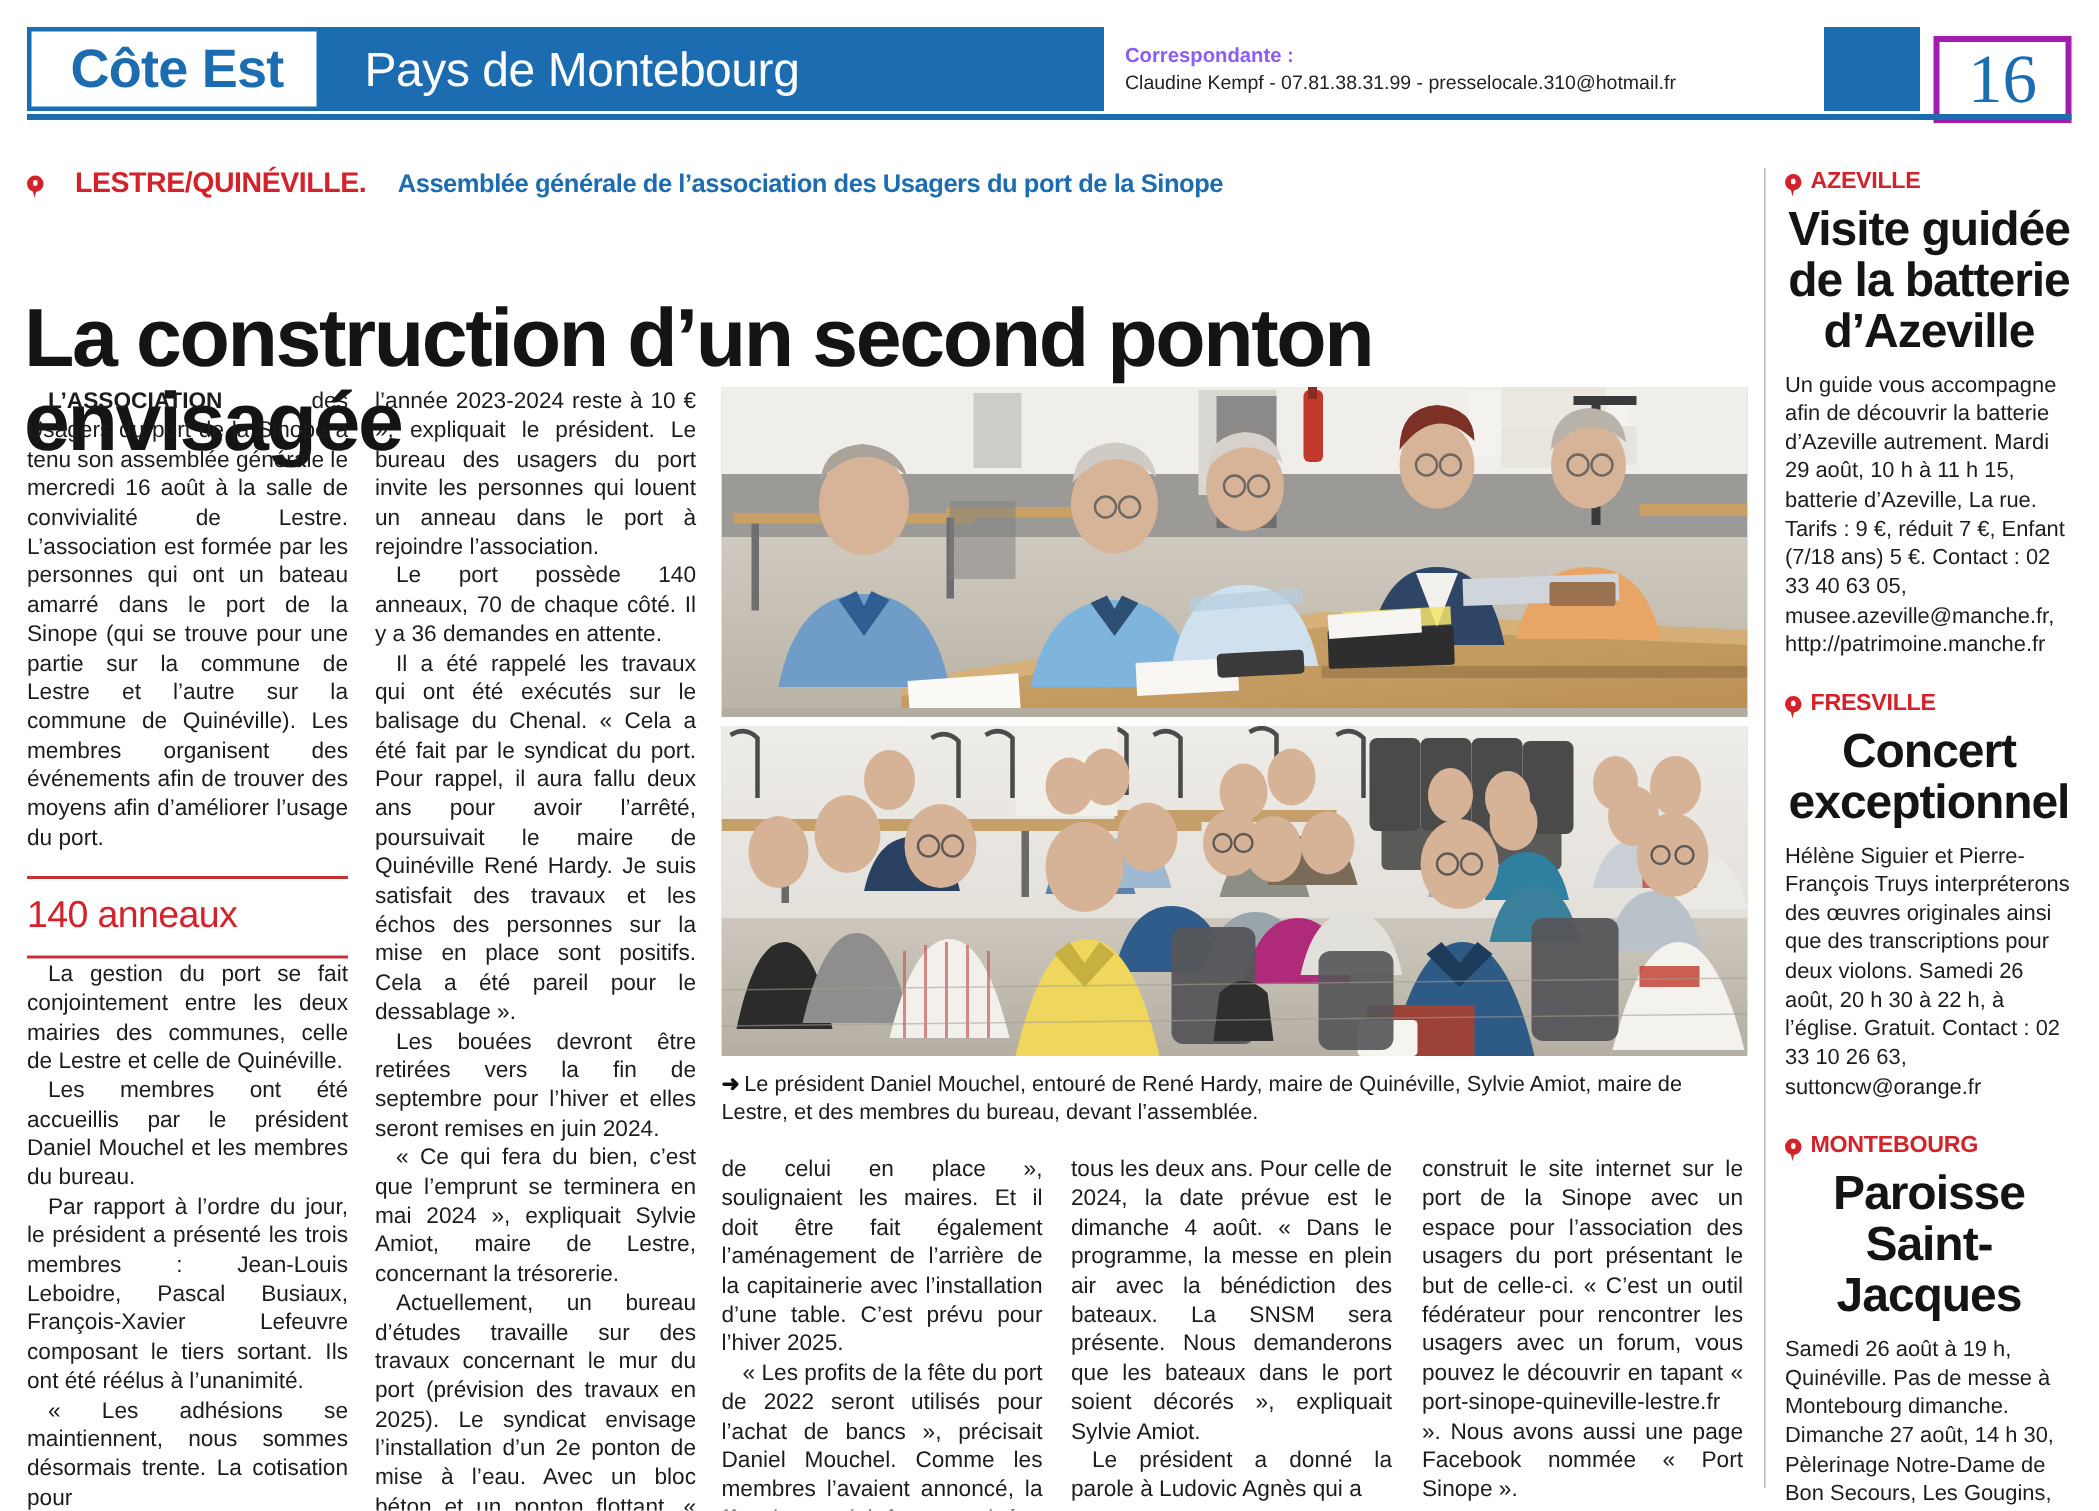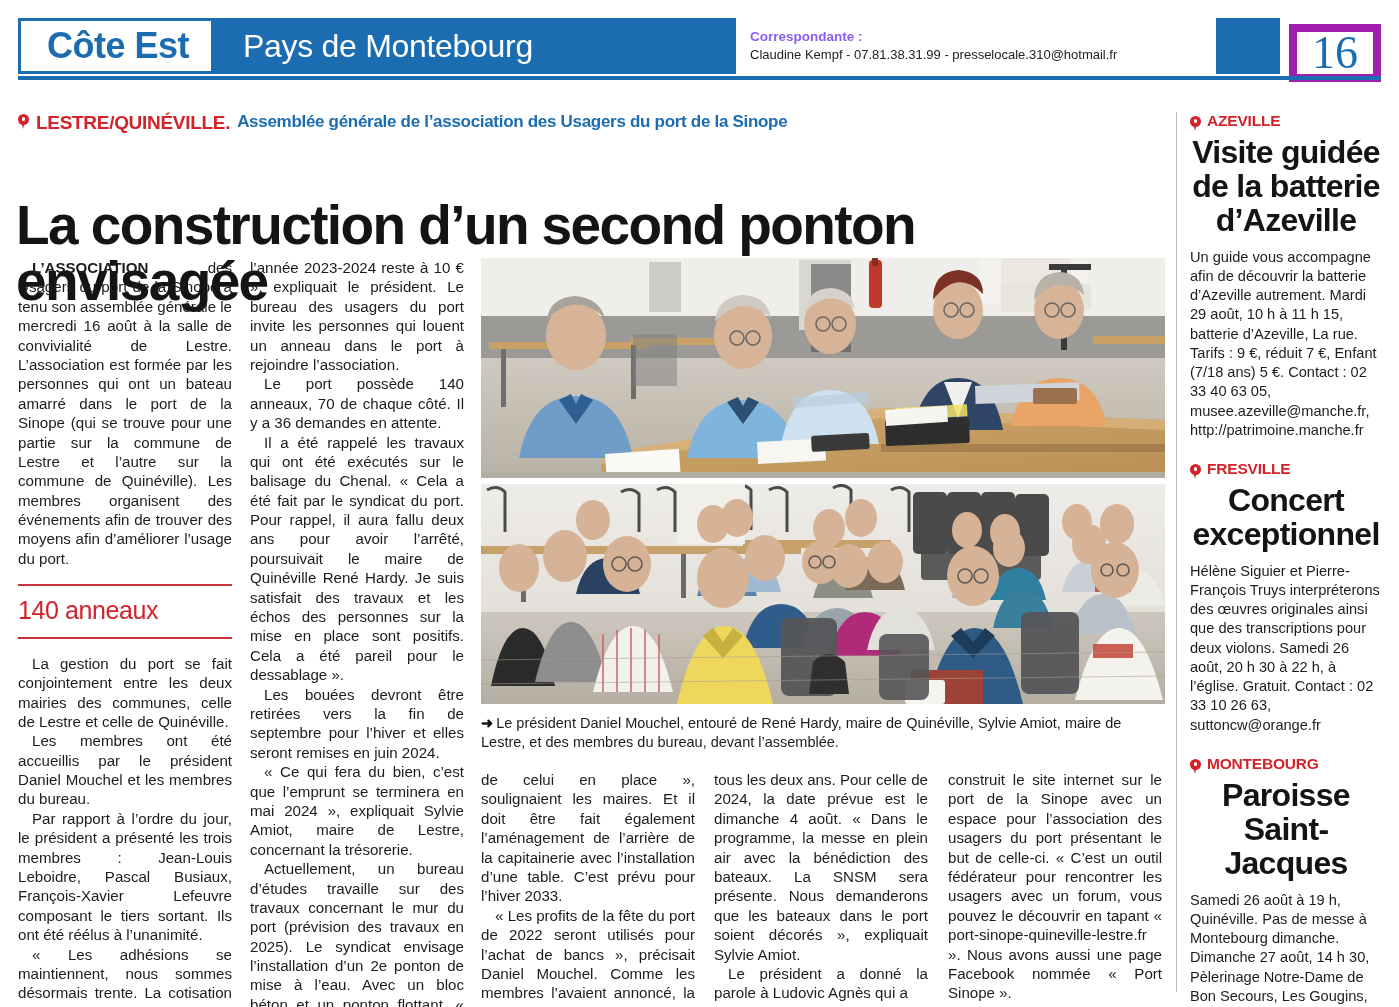--- a/index.html
+++ b/index.html
@@ -102,21 +102,21 @@
     color: #222;
     line-height: 1.45;
     white-space: nowrap;
   }
   .mast-pagenum {
     position: absolute;
     right: 0;
     top: 6px;
     width: 92px;
     height: 58px;
-    border: 8px solid #a21caf;
+    border: 4px solid #a21caf;
     box-sizing: border-box;
     background: #ffffff;
     display: flex;
     align-items: center;
     justify-content: center;
   }
   .mast-pagenum span {
     color: #1b6cb0;
     font-size: 46px;
     line-height: 1;
@@ -124,22 +124,22 @@
     font-weight: 400;
   }
 
   
   .kicker {
     position: absolute;
     left: 18px;
     top: 112px;
     width: 1150px;
     display: flex;
-    align-items: flex-start;
-    gap: 7px;
+    align-items: center;
+    gap: 21px;
   }
   .pin {
     display: inline-block;
     width: 11px;
     height: 16px;
     position: relative;
     flex: 0 0 auto;
     transform: translateY(2px);
   }
   .pin::before {
@@ -207,21 +207,21 @@
     text-indent: 14px;
   }
   .col p.noindent { text-indent: 0; }
   .col b { font-weight: bold; }
 
   #col1 { left: 18px;  top: 258px; width: 214px; }
   #col2 { left: 250px; top: 258px; width: 214px; }
 
   
   .subhead-wrap {
-    margin: 16px 0 15px 0;
+    margin: 16px 0 1px 0;
   }
   .subhead-rule {
     height: 2px;
     background: #c8333a;
     width: 100%;
   }
   .subhead-text {
     color: #d3222a;
     font-size: 25px;
     line-height: 1.1;
@@ -581,21 +581,21 @@
           <path d="M0 200 L684 192"></path>
       </g>
     </svg>
   </div>
 
   <div class="caption">
     <span class="arrow">➜</span><span>Le président Daniel Mouchel, entouré de René Hardy, maire de Quinéville, Sylvie Amiot, maire de Lestre, et des membres du bureau, devant l’assemblée.</span>
   </div>
 
   <div class="col" id="col3">
-    <p class="noindent">de celui en place », soulignaient les maires. Et il doit être fait également l’aménagement de l’arrière de la capitainerie avec l’installation d’une table. C’est prévu pour l’hiver 2033.</p>
+    <p class="noindent">de celui en place », soulignaient les maires. Et il doit être fait également l’aménagement de l’arrière de la capitainerie avec l’installation d’une table. C’est prévu pour l’hiver 2025.</p>
     <p>« Les profits de la fête du port de 2022 seront utilisés pour l’achat de bancs », précisait Daniel Mouchel. Comme les membres l’avaient annoncé, la fête du port doit être organisée</p>
   </div>
 
   <div class="col" id="col4">
     <p class="noindent">tous les deux ans. Pour celle de 2024, la date prévue est le dimanche 4 août. « Dans le programme, la messe en plein air avec la bénédiction des bateaux. La SNSM sera présente. Nous demanderons que les bateaux dans le port soient décorés », expliquait Sylvie Amiot.</p>
     <p>Le président a donné la parole à Ludovic Agnès qui a</p>
   </div>
 
   <div class="col" id="col5">
     <p class="noindent">construit le site internet sur le port de la Sinope avec un espace pour l’association des usagers du port présentant le but de celle-ci. « C’est un outil fédérateur pour rencontrer les usagers avec un forum, vous pouvez le découvrir en tapant « port-sinope-quineville-lestre.fr ». Nous avons aussi une page Facebook nommée « Port Sinope ».</p>

